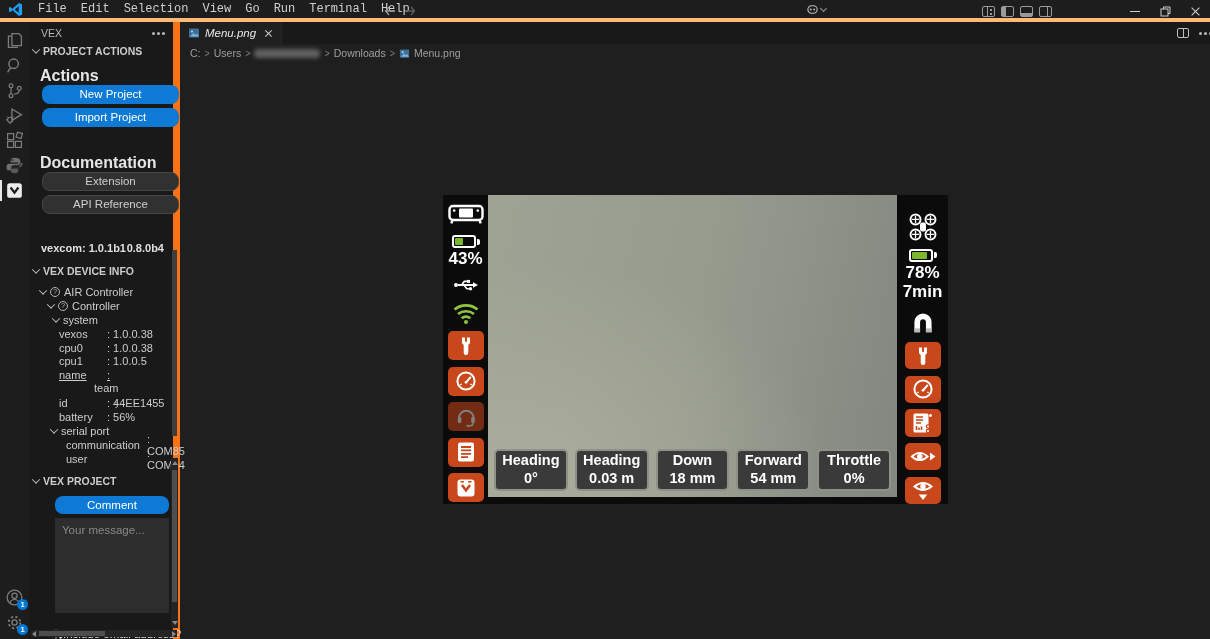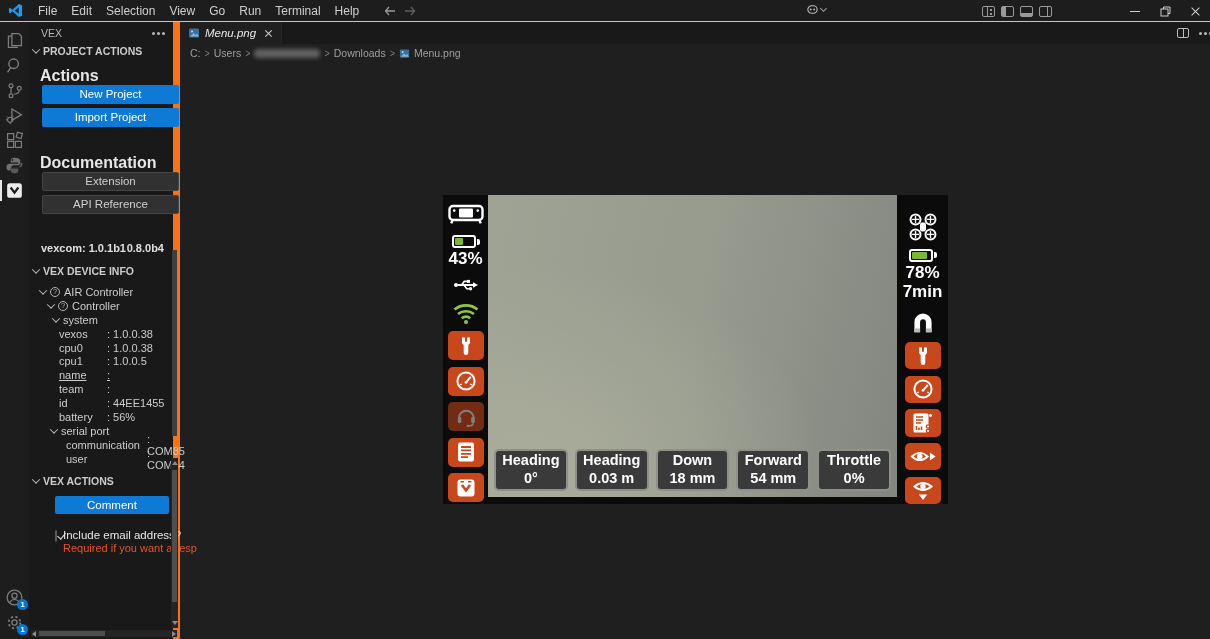--- a/index.html
+++ b/index.html
@@ -1,21 +1,21 @@
 <!DOCTYPE html>
 <html><head>
 <meta charset="utf-8">
 <style>
   * { margin:0; padding:0; box-sizing:border-box; }
   html,body { width:1210px; height:639px; }
   body { position:relative; background:#1f1f1f; font-family:"Liberation Sans",sans-serif; overflow:hidden; color:#ccc; }
   svg { display:block; }
 
   
-  .titlebar { position:absolute; left:0; top:0; width:1210px; height:22px; background:#1d1d1d; border-bottom:1px solid #fdba74; display:flex; align-items:center; z-index:30; }
+  .titlebar { position:absolute; left:0; top:0; width:1210px; height:22px; background:#1d1d1d; border-bottom:4px solid #fdba74; display:flex; align-items:center; z-index:30;font-family:Liberation Mono, monospace; }
   .vslogo { margin:0 8px 0 8px; }
   .menu-item { font-size:12px; color:#cfcfcf; padding:0 7px; line-height:22px; cursor:default; }
   .nav-arrows { position:absolute; left:384px; top:0; height:22px; display:flex; align-items:center; gap:8px; color:#9a9a9a; }
   .nav-arrows .fwd { color:#6a6a6a; }
   .searchbox { position:absolute; left:420px; top:3px; width:378px; height:16px; background:#262626; border:1px solid #3b3b3b; border-radius:7px; display:flex; align-items:center; justify-content:center; gap:5px; color:#9b9b9b; font-size:11px; }
   .copilot { position:absolute; left:806px; top:3px; display:flex; align-items:center; gap:2px; }
   .chev-s { width:5px; height:5px; border-right:1px solid #9a9a9a; border-bottom:1px solid #9a9a9a; transform:rotate(45deg); margin-top:-2px; }
   .winctl { position:absolute; right:0; top:0; height:22px; display:flex; }
   .layout-icons { position:absolute; right:158px; top:0; height:22px; display:flex; gap:6px; align-items:center; }
   .lic { width:13px; height:11px; border:1px solid #9a9a9a; border-radius:2px; position:relative; }
@@ -39,21 +39,21 @@
   .ab-bottom { position:absolute; left:0; bottom:4px; width:29px; }
   .badge { position:absolute; right:1px; bottom:0px; min-width:11px; height:11px; border-radius:6px; background:#0078d4; color:#fff; font-size:7.5px; font-weight:bold; display:flex; align-items:center; justify-content:center; }
 
   
   .sidebar { position:absolute; left:29px; top:22px; width:151px; height:617px; background:#191919; border-right:7px solid #f97316; z-index:10; font-size:11px; }
   .sb-title { height:22px; display:flex; align-items:center; padding:0 8px 0 12px; font-size:10.5px; color:#b8b8b8; }
   .dots3 { width:3px; height:3px; border-radius:50%; background:#b8b8b8; box-shadow:5px 0 0 #b8b8b8, 10px 0 0 #b8b8b8; margin-left:auto; margin-right:10px; }
   .sb-sechead { display:flex; align-items:center; gap:4px; padding-left:4px; height:14px; font-weight:bold; font-size:10.5px; color:#cccccc; }
   .chev { width:6px; height:6px; border-right:1.2px solid #bbb; border-bottom:1.2px solid #bbb; transform:rotate(45deg) translate(-1px,-1px); flex:0 0 auto; }
   .sb-label { font-weight:bold; font-size:16px; color:#e6e6e6; padding-left:11px; margin-top:9px; height:14px; }
-  .btn { display:block; width:137px; margin:4px 0 0 13px; height:19px; border:none; border-radius:2px; font-size:11.5px; font-family:"Liberation Sans",sans-serif; color:#fff; text-align:center; line-height:19px; cursor:pointer; }
+  .btn { display:block; width:137px; margin:4px 0 0 13px; height:19px; border:none; border-radius:8px; font-size:11.5px; font-family:"Liberation Sans",sans-serif; color:#fff; text-align:center; line-height:19px; cursor:pointer; }
   .btn.blue { background:#0e7ad6; }
   .btn.gray { background:#313131; border:1px solid #454545; color:#cfcfcf; line-height:17px; }
   .ver-row { display:flex; justify-content:space-between; padding:0 9px 0 12px; margin-top:28px; font-weight:bold; font-size:11px; color:#e0e0e0; height:14px; }
   .tree { margin-top:7px; }
   .trow { display:flex; align-items:center; height:13.9px; color:#cccccc; font-size:11px; gap:4px; }
   .qmark { width:10px; height:10px; border:1px solid #b5b5b5; border-radius:50%; font-size:7.5px; display:flex; align-items:center; justify-content:center; color:#b5b5b5; flex:0 0 auto; }
   .tlabel { white-space:nowrap; }
   .w1 { width:44px; flex:0 0 auto; }
   .w2 { width:77px; flex:0 0 auto; }
   .fb-check-row { display:flex; align-items:flex-start; gap:6px; margin-top:15px; padding-left:26px; }
@@ -286,21 +286,21 @@
         <span class="tval">: 1.0.0.38</span>
       </div>
     <div class="trow" style="padding-left:30px;">
         <span class="tlabel w1">cpu1</span>
         <span class="tval">: 1.0.0.5</span>
       </div>
     <div class="trow" style="padding-left:30px;text-decoration:underline;">
         <span class="tlabel w1">name</span>
         <span class="tval">:</span>
       </div>
-    <div class="trow" style="padding-left:30px;">
+    <div class="trow" style="padding-left:30px;flex-direction:column;">
         <span class="tlabel w1">team</span>
         <span class="tval">:</span>
       </div>
     <div class="trow" style="padding-left:30px;">
         <span class="tlabel w1">id</span>
         <span class="tval">: 44EE1455</span>
       </div>
     <div class="trow" style="padding-left:30px;">
         <span class="tlabel w1">battery</span>
         <span class="tval">: 56%</span>
@@ -314,24 +314,25 @@
         <span class="tval">: COM85</span>
       </div>
     <div class="trow" style="padding-left:37px;">
         <span class="tlabel w2">user</span>
         <span class="tval">: COM84</span>
       </div>
   </div>
 
   <div class="sb-sechead" style="margin-top:8px;">
     <span class="chev"></span>
-    <span>VEX ACTIONS</span>
+    <span>VEX PROJECT</span>
   </div>
 
   <button class="btn comment">Comment</button>
+  <textarea class="fb-msg" placeholder="Your message..." style=""></textarea>
 
   <div class="fb-check-row">
     <span class="cbx"></span>
     <div>
       <div style="color:#e6e6e6; font-size:11.5px;">Include email address?</div>
       <div style="color:#e5542b; font-size:11px; margin-top:1px; white-space:nowrap;">Required if you want a resp</div>
     </div>
   </div>
 
   <div class="sb-scroll-v1"></div>

